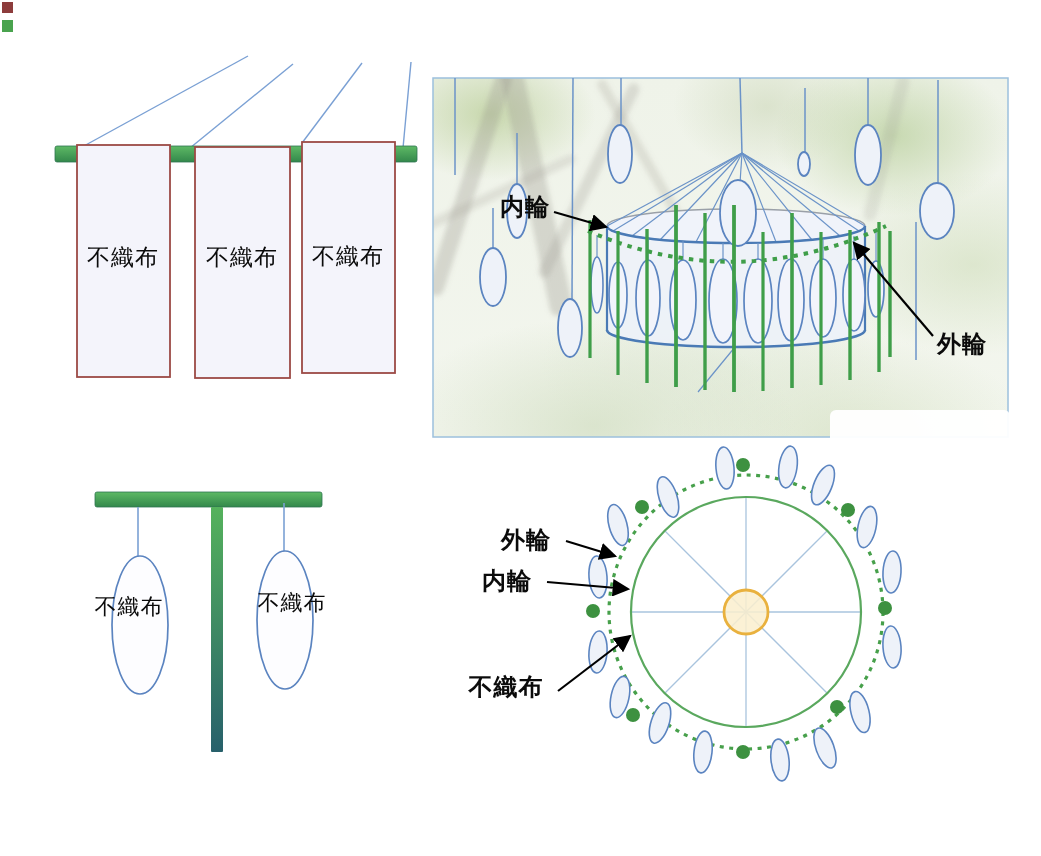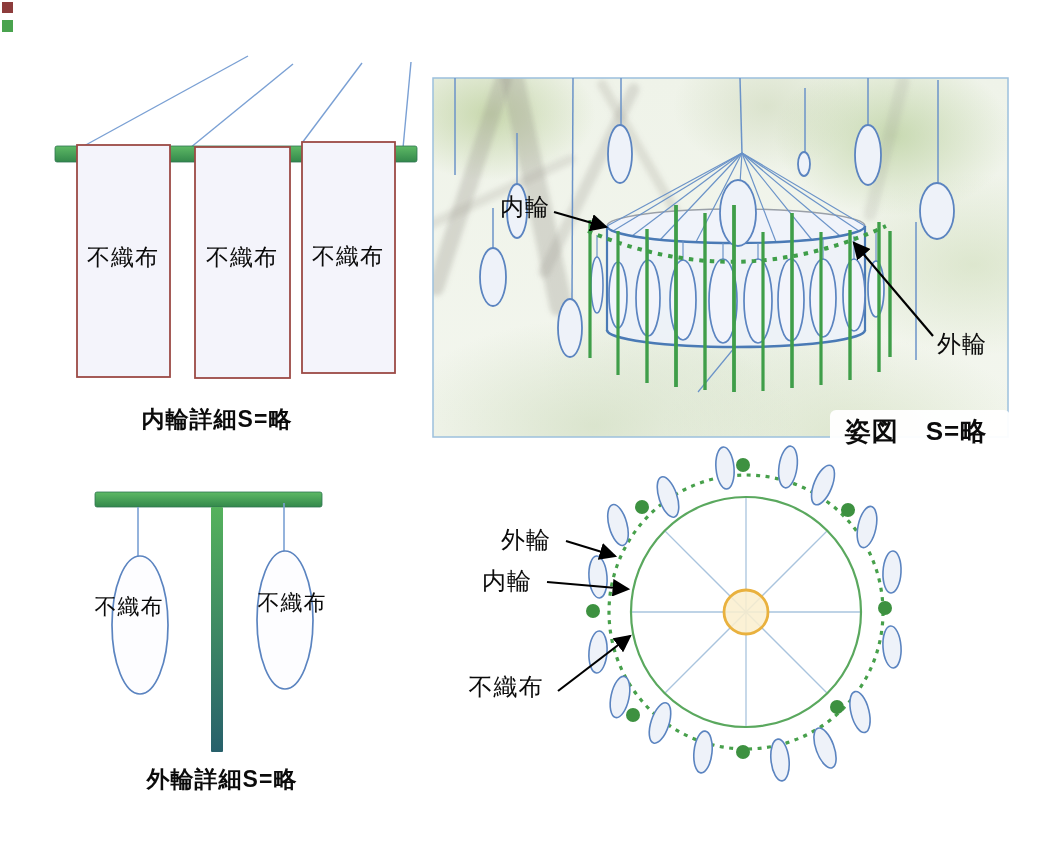--- a/index.html
+++ b/index.html
@@ -12,21 +12,21 @@
        radial-gradient(ellipse 130px 90px at 58% 8%,  rgba(205,216,186,.6), transparent 72%),
        radial-gradient(ellipse 210px 130px at 94% 52%, rgba(204,219,182,.55), transparent 70%),
        radial-gradient(ellipse 280px 150px at 28% 97%, rgba(208,221,192,.7), transparent 72%),
        radial-gradient(ellipse 260px 140px at 72% 100%, rgba(212,224,194,.7), transparent 72%),
        radial-gradient(ellipse 240px 120px at 50% 80%, rgba(228,236,220,.8), transparent 75%),
        linear-gradient(#eff3e9, #f3f6ee);}
   .trunk{position:absolute;border-radius:8px;filter:blur(2.5px);}
   #scene{position:absolute;left:0;top:0;z-index:2;}
   .lbl{position:absolute;z-index:3;transform:translate(-50%,-50%);color:#0b0b0b;
        white-space:nowrap;letter-spacing:1px;}
-  .fs22{font-size:22px;} .fs23{font-size:23px;} .fs24{font-size:24px;} .fs26{font-size:26px;}
+  .fs22{font-size:22px;} .fs23{font-size:23px;} .fs24{font-size:24px;font-weight:bold;} .fs26{font-size:26px;}
   .w6{font-weight:600;} .b{font-weight:bold;}
 </style>
 </head>
 <body>
 
 <div id="canvas">
 
   <div id="photo">
     <div class="trunk" style="left:28px;top:-12px;width:17px;height:235px;background:rgba(152,150,140,.32);transform:rotate(18deg);"></div>
     <div class="trunk" style="left:92px;top:-15px;width:23px;height:255px;background:rgba(146,144,134,.30);transform:rotate(-12deg);"></div>
@@ -171,27 +171,24 @@
       <circle cx="837" cy="707" r="7" fill="#3d9140"></circle>
       <circle cx="743" cy="752" r="7" fill="#3d9140"></circle>
       <line x1="566" y1="541" x2="615" y2="556" stroke="#000000" stroke-width="2.2" marker-end="url(#ah)"></line>
       <line x1="547" y1="582" x2="628" y2="589" stroke="#000000" stroke-width="2.2" marker-end="url(#ah)"></line>
       <line x1="558" y1="691" x2="630" y2="636" stroke="#000000" stroke-width="2.2" marker-end="url(#ah)"></line>
     </svg>
 
   <div class="lbl fs23" style="left:123px;top:257px;">不織布</div>
   <div class="lbl fs23" style="left:242px;top:257px;">不織布</div>
   <div class="lbl fs23" style="left:348px;top:256px;">不織布</div>
-  <div class="lbl fs23 w6" style="left:217px;top:419px;">内輪詳細S=略</div>
 
   <div class="lbl fs24" style="left:525px;top:207px;">内輪</div>
   <div class="lbl fs24" style="left:962px;top:344px;">外輪</div>
-  <div class="lbl fs26 b" style="left:916px;top:431px;">姿図　S=略</div>
 
   <div class="lbl fs22" style="left:129px;top:607px;">不織布</div>
   <div class="lbl fs22" style="left:292px;top:603px;">不織布</div>
-  <div class="lbl fs23 w6" style="left:222px;top:779px;">外輪詳細S=略</div>
 
   <div class="lbl fs24" style="left:526px;top:540px;">外輪</div>
   <div class="lbl fs24" style="left:507px;top:581px;">内輪</div>
   <div class="lbl fs24" style="left:506px;top:687px;">不織布</div>
 
 </div>
 
 </body></html>

